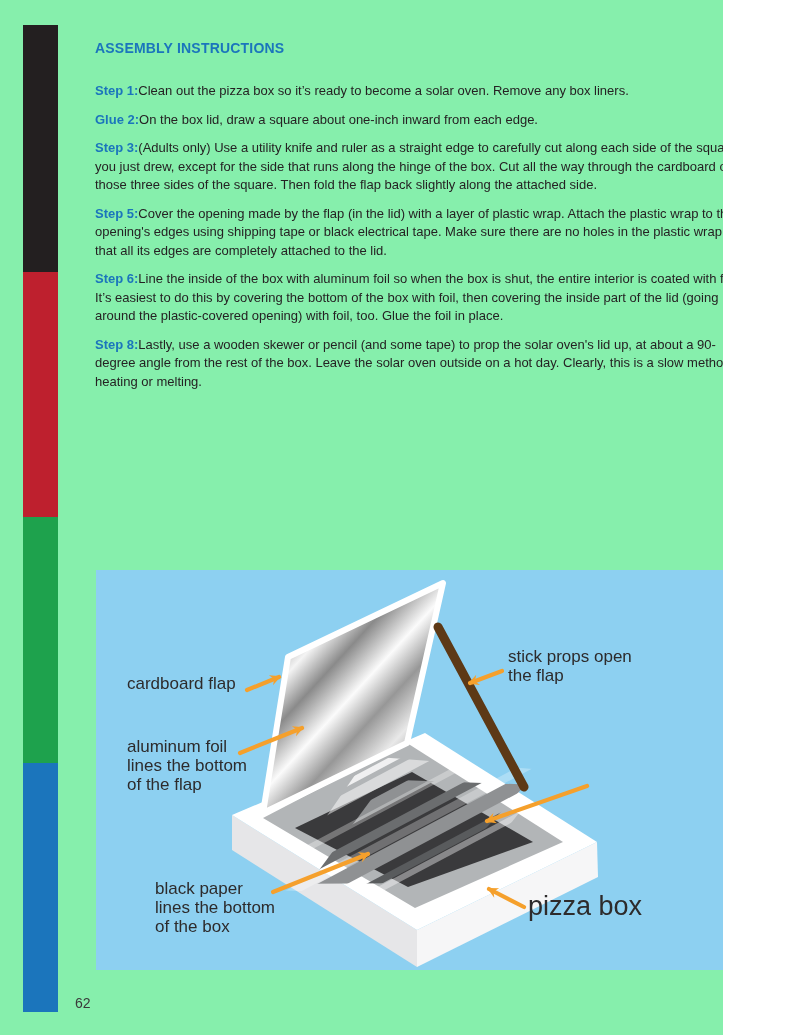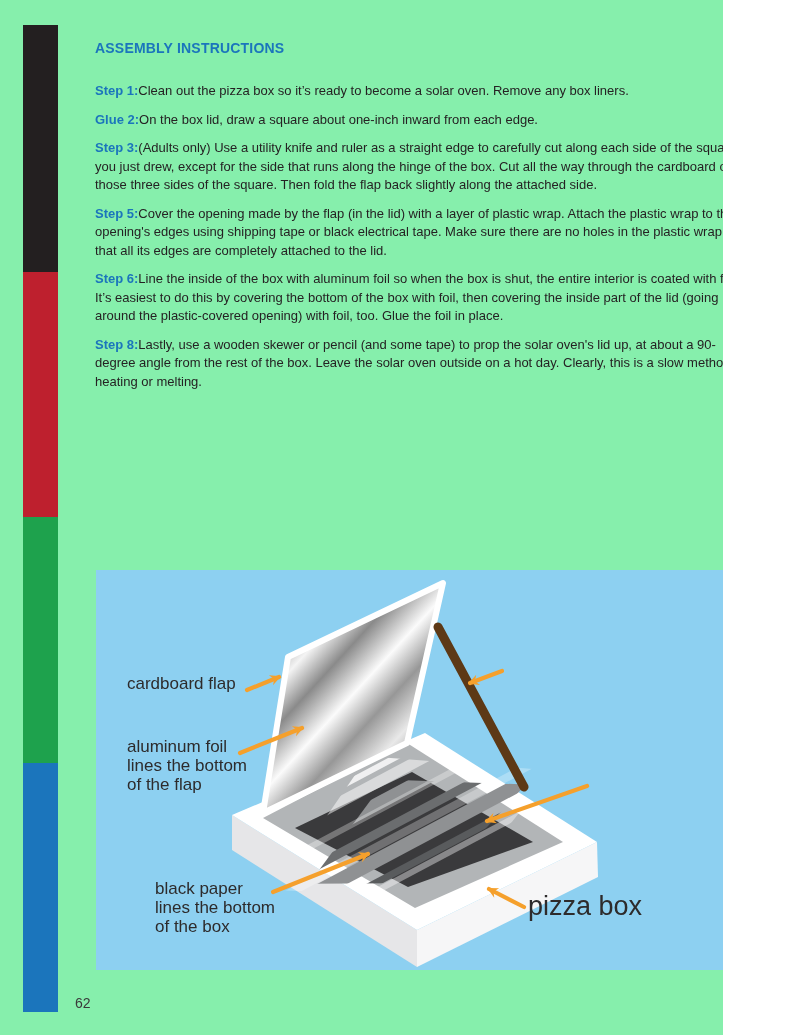--- a/index.html
+++ b/index.html
@@ -123,20 +123,24 @@
     </svg>
 
     <div class="dlabel" style="left:31px; top:104px;">
       <div>cardboard flap</div>
     </div>
     <div class="dlabel" style="left:31px; top:167px;">
       <div>aluminum foil</div>
       <div>lines the bottom</div>
       <div>of the flap</div>
     </div>
+    <div class="dlabel" style="left:412px; top:77px;">
+      <div>stick props open</div>
+      <div>the flap</div>
+    </div>
     <div class="dlabel" style="left:59px; top:309px;">
       <div>black paper</div>
       <div>lines the bottom</div>
       <div>of the box</div>
     </div>
     <div class="dlabel big" style="left:432px; top:324px;">
       <div>pizza box</div>
     </div>
   </div>
 

